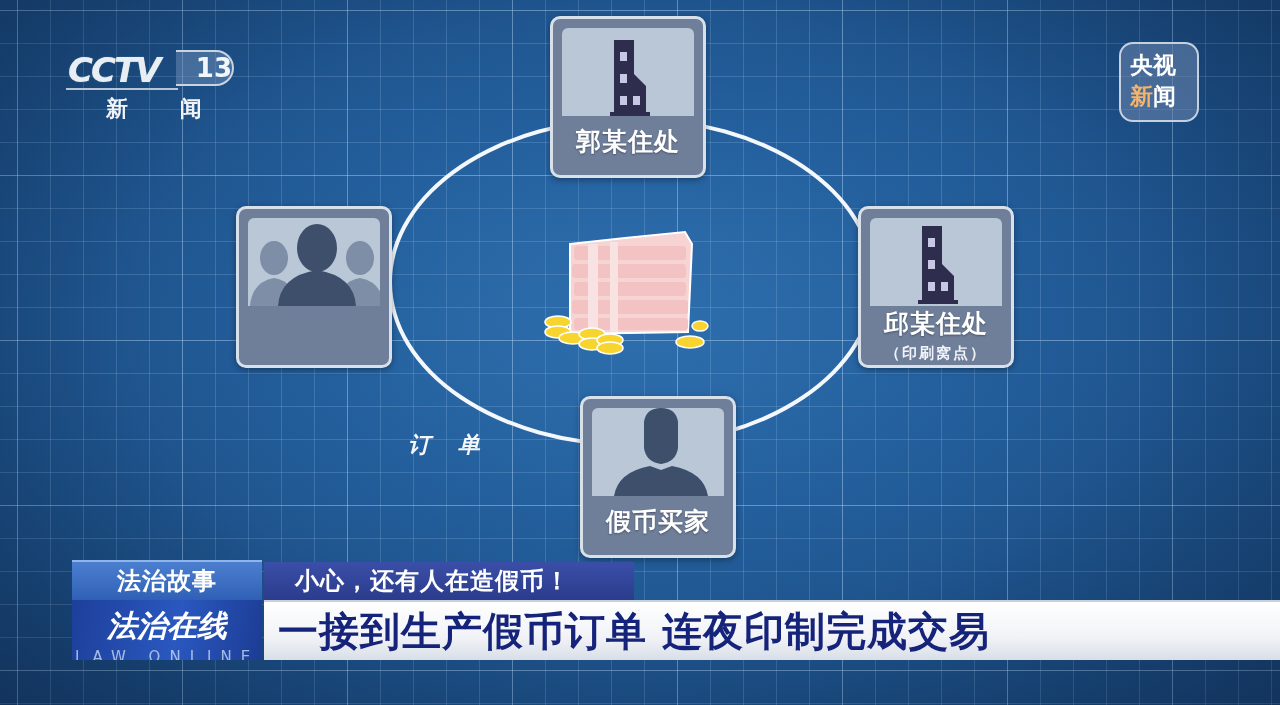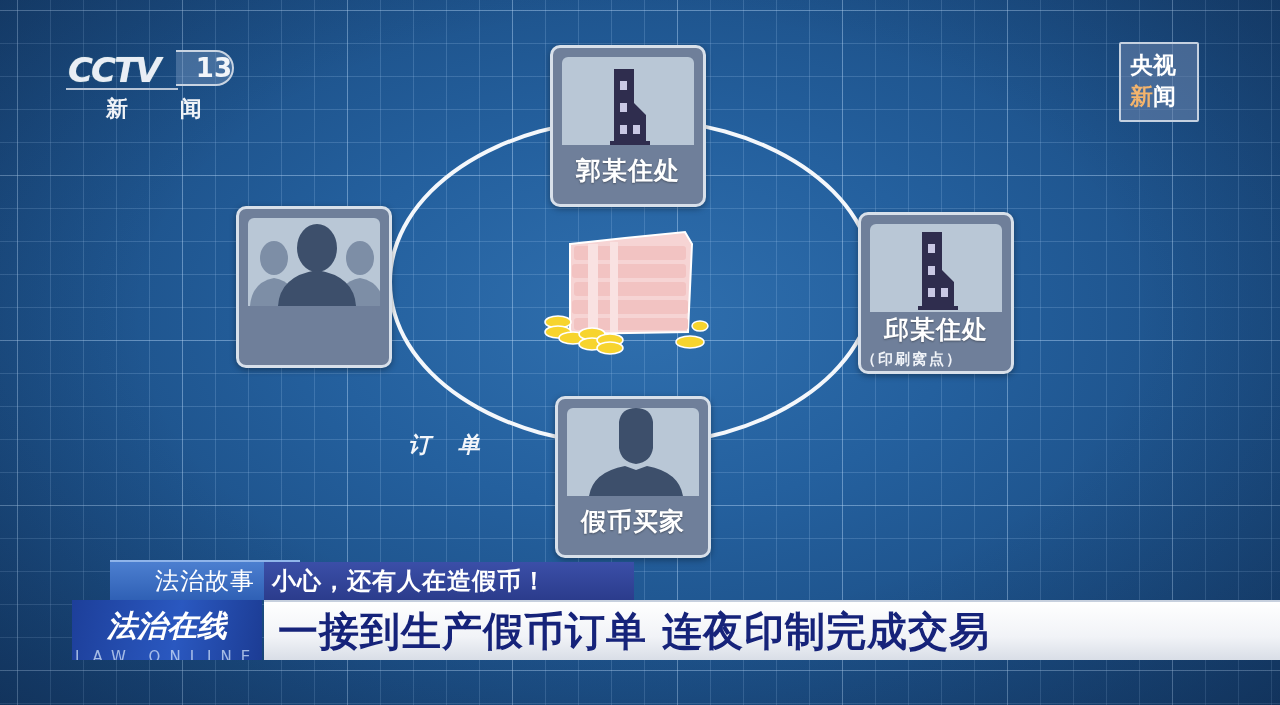--- a/index.html
+++ b/index.html
@@ -52,21 +52,21 @@
     background: #b7c4d6;
   }
   .cctv-sub {
     position: absolute; left: 40px; top: 50px;
     font-size: 22px; color: #f0f3f7; letter-spacing: 22px; font-weight: bold;
   }
 
   
   .ysxw {
     position: absolute; left: 1119px; top: 42px; width: 80px; height: 80px;
-    border: 2px solid #c5d1e0; border-radius: 2px;
+    border: 2px solid #c5d1e0; border-radius: 14px;
     background: rgba(110,135,175,0.55);
     padding: 6px 0 0 9px;
     font-weight: bold; font-size: 23px; line-height: 31px; color: #ffffff;
   }
   .ysxw .orange { color: #f4b46c; }
 
   
   .ring {
     position: absolute; left: 388px; top: 117px; width: 488px; height: 330px;
     border: 4px solid #f4f7fb; border-radius: 50%;
@@ -81,48 +81,48 @@
     background: #b9c7d6; border-radius: 6px 6px 0 0; overflow: hidden;
   }
   .node-label {
     position: absolute; left: 0; right: 0; top: 106px;
     text-align: center; color: #ffffff; font-weight: bold;
     font-size: 25px; letter-spacing: 1px;
     text-shadow: 0 1px 2px rgba(0,0,0,0.35);
   }
   .node-sublabel {
     position: absolute; left: 0; right: 0; top: 135px;
-    color: #f0f3f8; font-weight: bold; font-size: 15px;
+    text-align: center; color: #f0f3f8; font-weight: bold; font-size: 15px;
     letter-spacing: 2px;
   }
-  #node-guo-home { left: 550px; top: 45px; padding-left: 32px; }
+  #node-guo-home { left: 550px; top: 16px; padding-left: 32px; }
   #node-guo-group { left: 236px; top: 206px; }
-  #node-qiu-home { left: 858px; top: 212px; }
-  #node-buyer { left: 555px; top: 396px; }
+  #node-qiu-home { left: 858px; top: 206px; }
+  #node-buyer { left: 580px; top: 396px; }
 
   .order-label {
     position: absolute; left: 408px; top: 430px;
     color: #f3f6fa; font-weight: bold; font-size: 22px; letter-spacing: 10px; font-style: italic;
   }
 
   .money { position: absolute; left: 540px; top: 222px; width: 180px; height: 140px; }
 
   
   .lt-story {
     position: absolute; left: 72px; top: 560px; width: 190px; height: 40px;
     background: linear-gradient(to bottom, #4c7fd0, #2f60b5);
     border-top: 2px solid #8fb4ea;
-    color: #ffffff; font-weight: normal; font-size: 24px;
-    text-align: center; line-height: 38px; letter-spacing: 1px; margin-left: 38px;
+    color: #ffffff; font-weight: bold; font-size: 24px;
+    text-align: center; line-height: 38px; letter-spacing: 1px;
   }
   .lt-headline {
     position: absolute; left: 264px; top: 562px; width: 370px; height: 38px;
     background: linear-gradient(to bottom, #3b4fa8, #2b3c8c);
     color: #ffffff; font-weight: bold; font-size: 24px;
-    line-height: 38px; padding-left: 8px; letter-spacing: 1px;
+    line-height: 38px; padding-left: 31px; letter-spacing: 1px;
   }
   .lt-show {
     position: absolute; left: 72px; top: 600px; width: 190px; height: 60px;
     background: linear-gradient(100deg, #1d3f9a 0%, #2a58c0 55%, #1c3c94 100%);
     overflow: hidden;
   }
   .lt-show-name {
     position: absolute; left: 0; right: 0; top: 6px; text-align: center;
     color: #ffffff; font-weight: bold; font-size: 30px; font-style: italic;
     letter-spacing: 0px;

